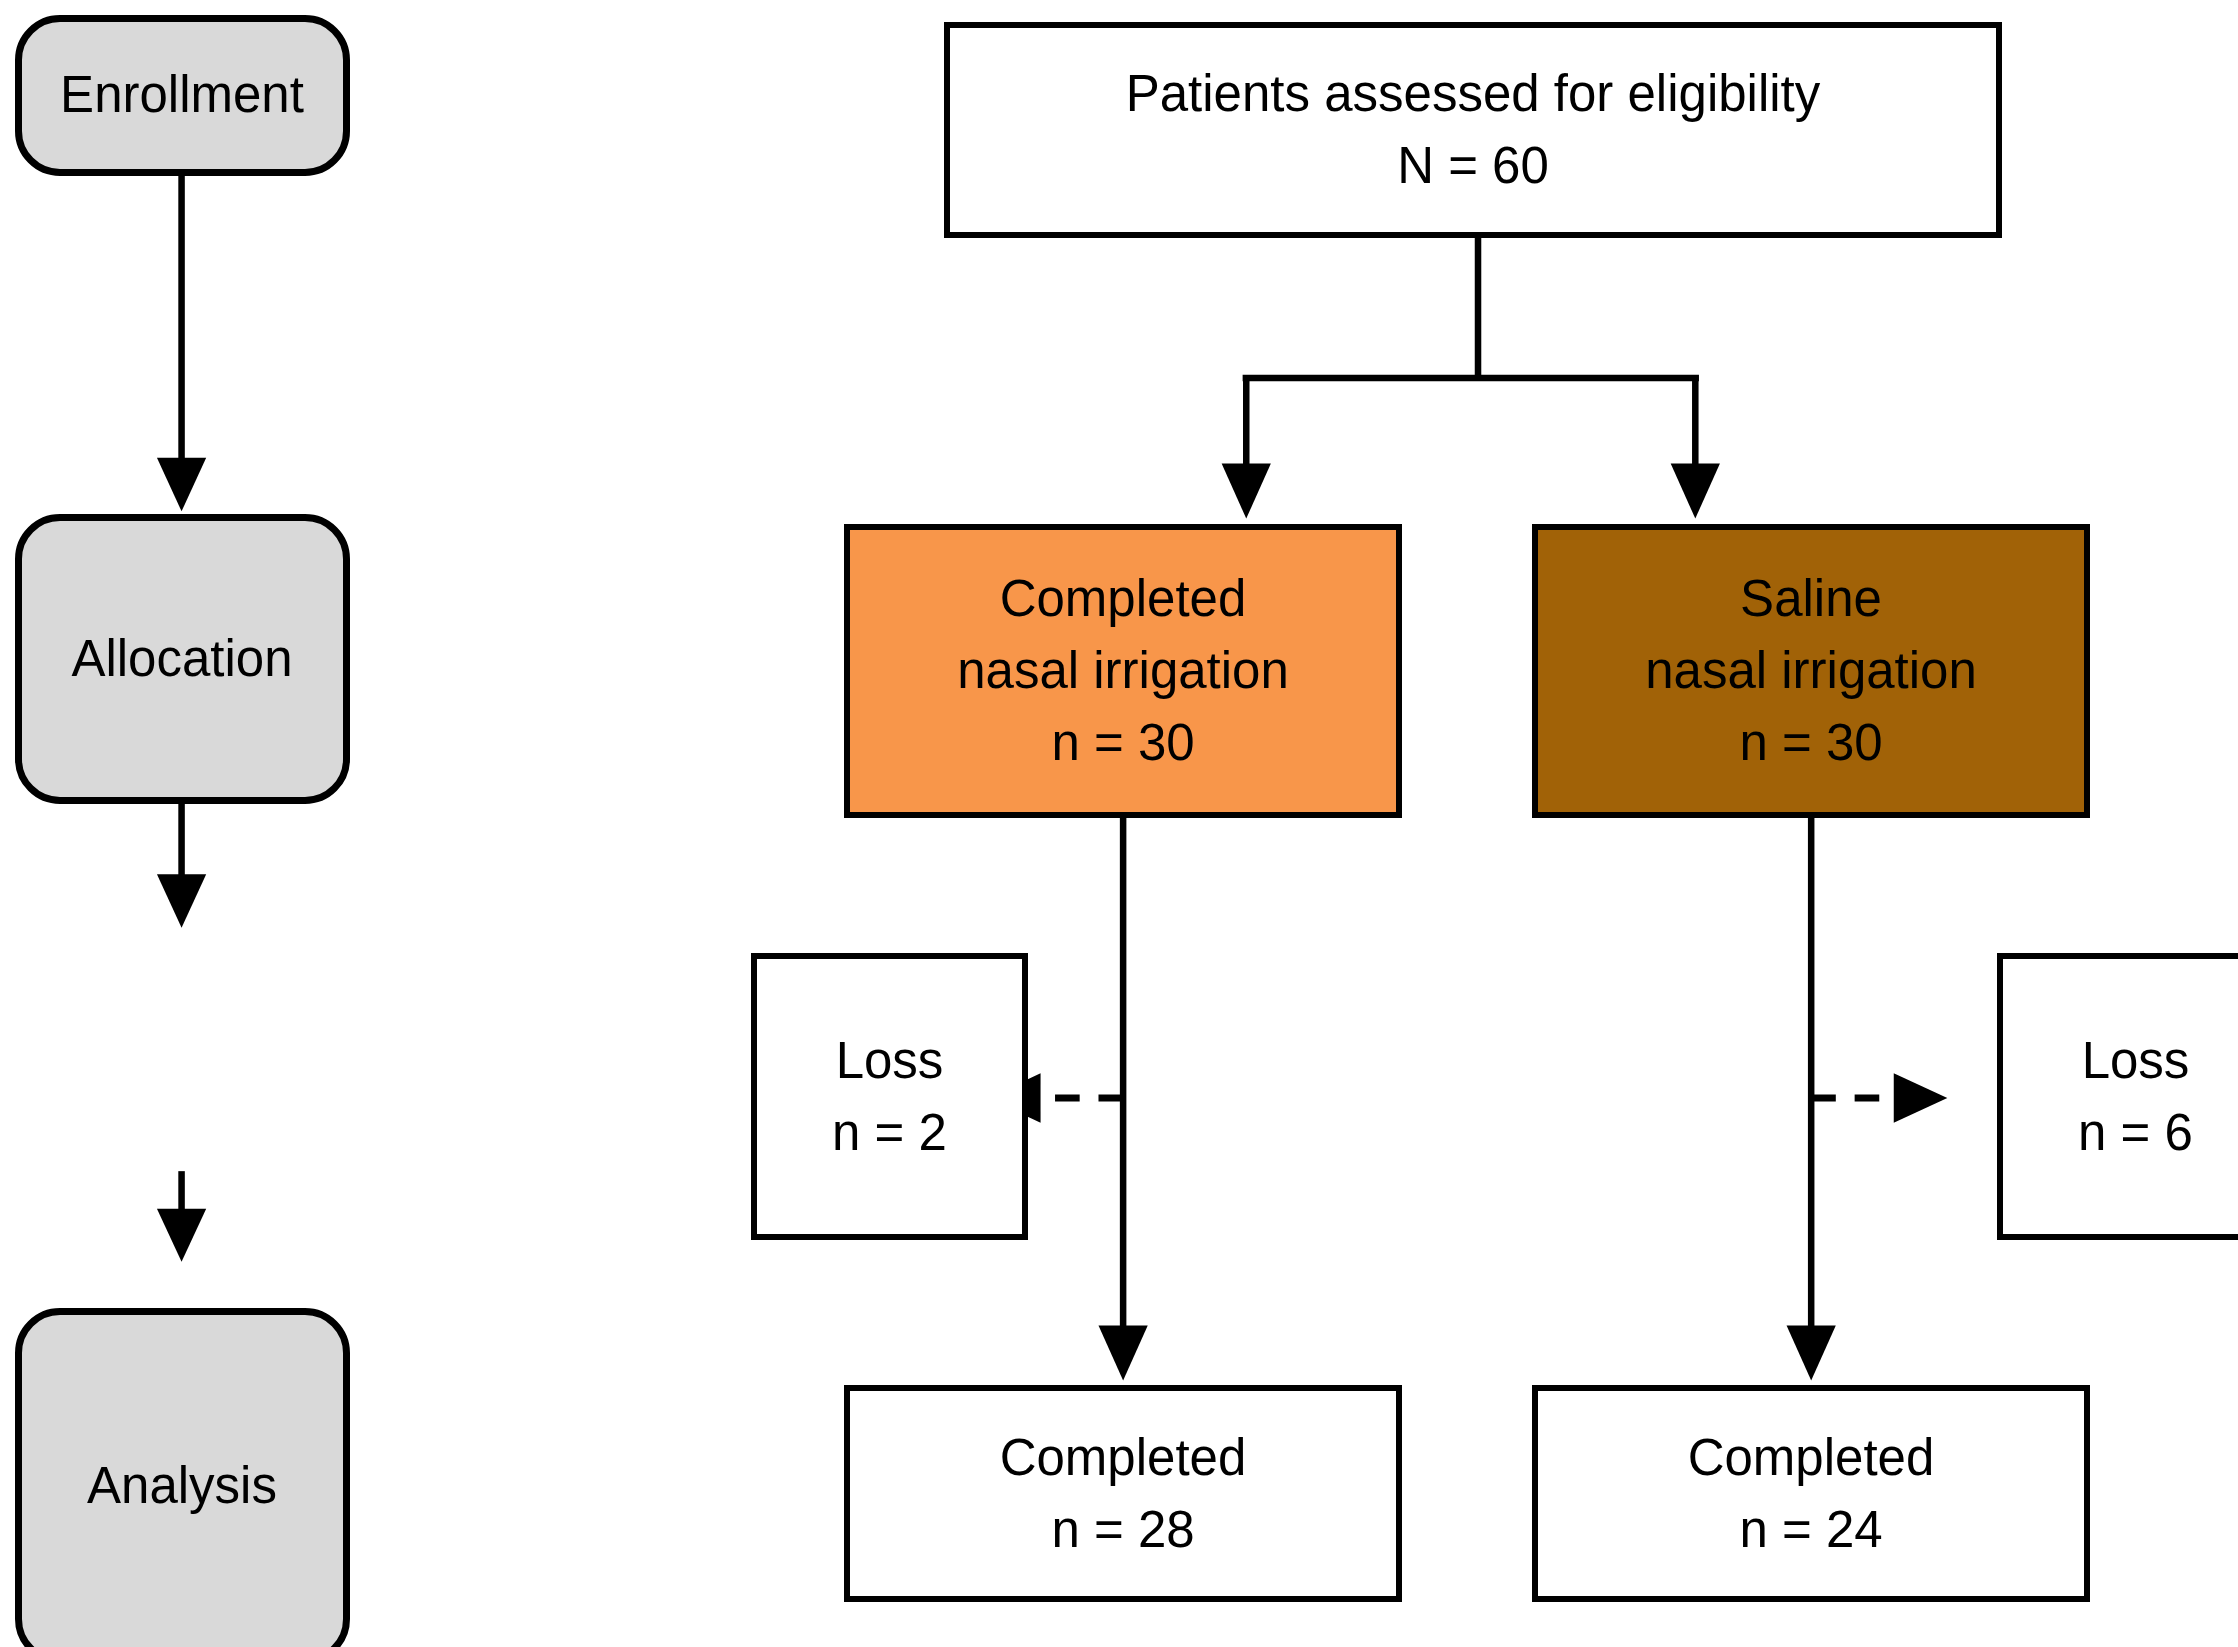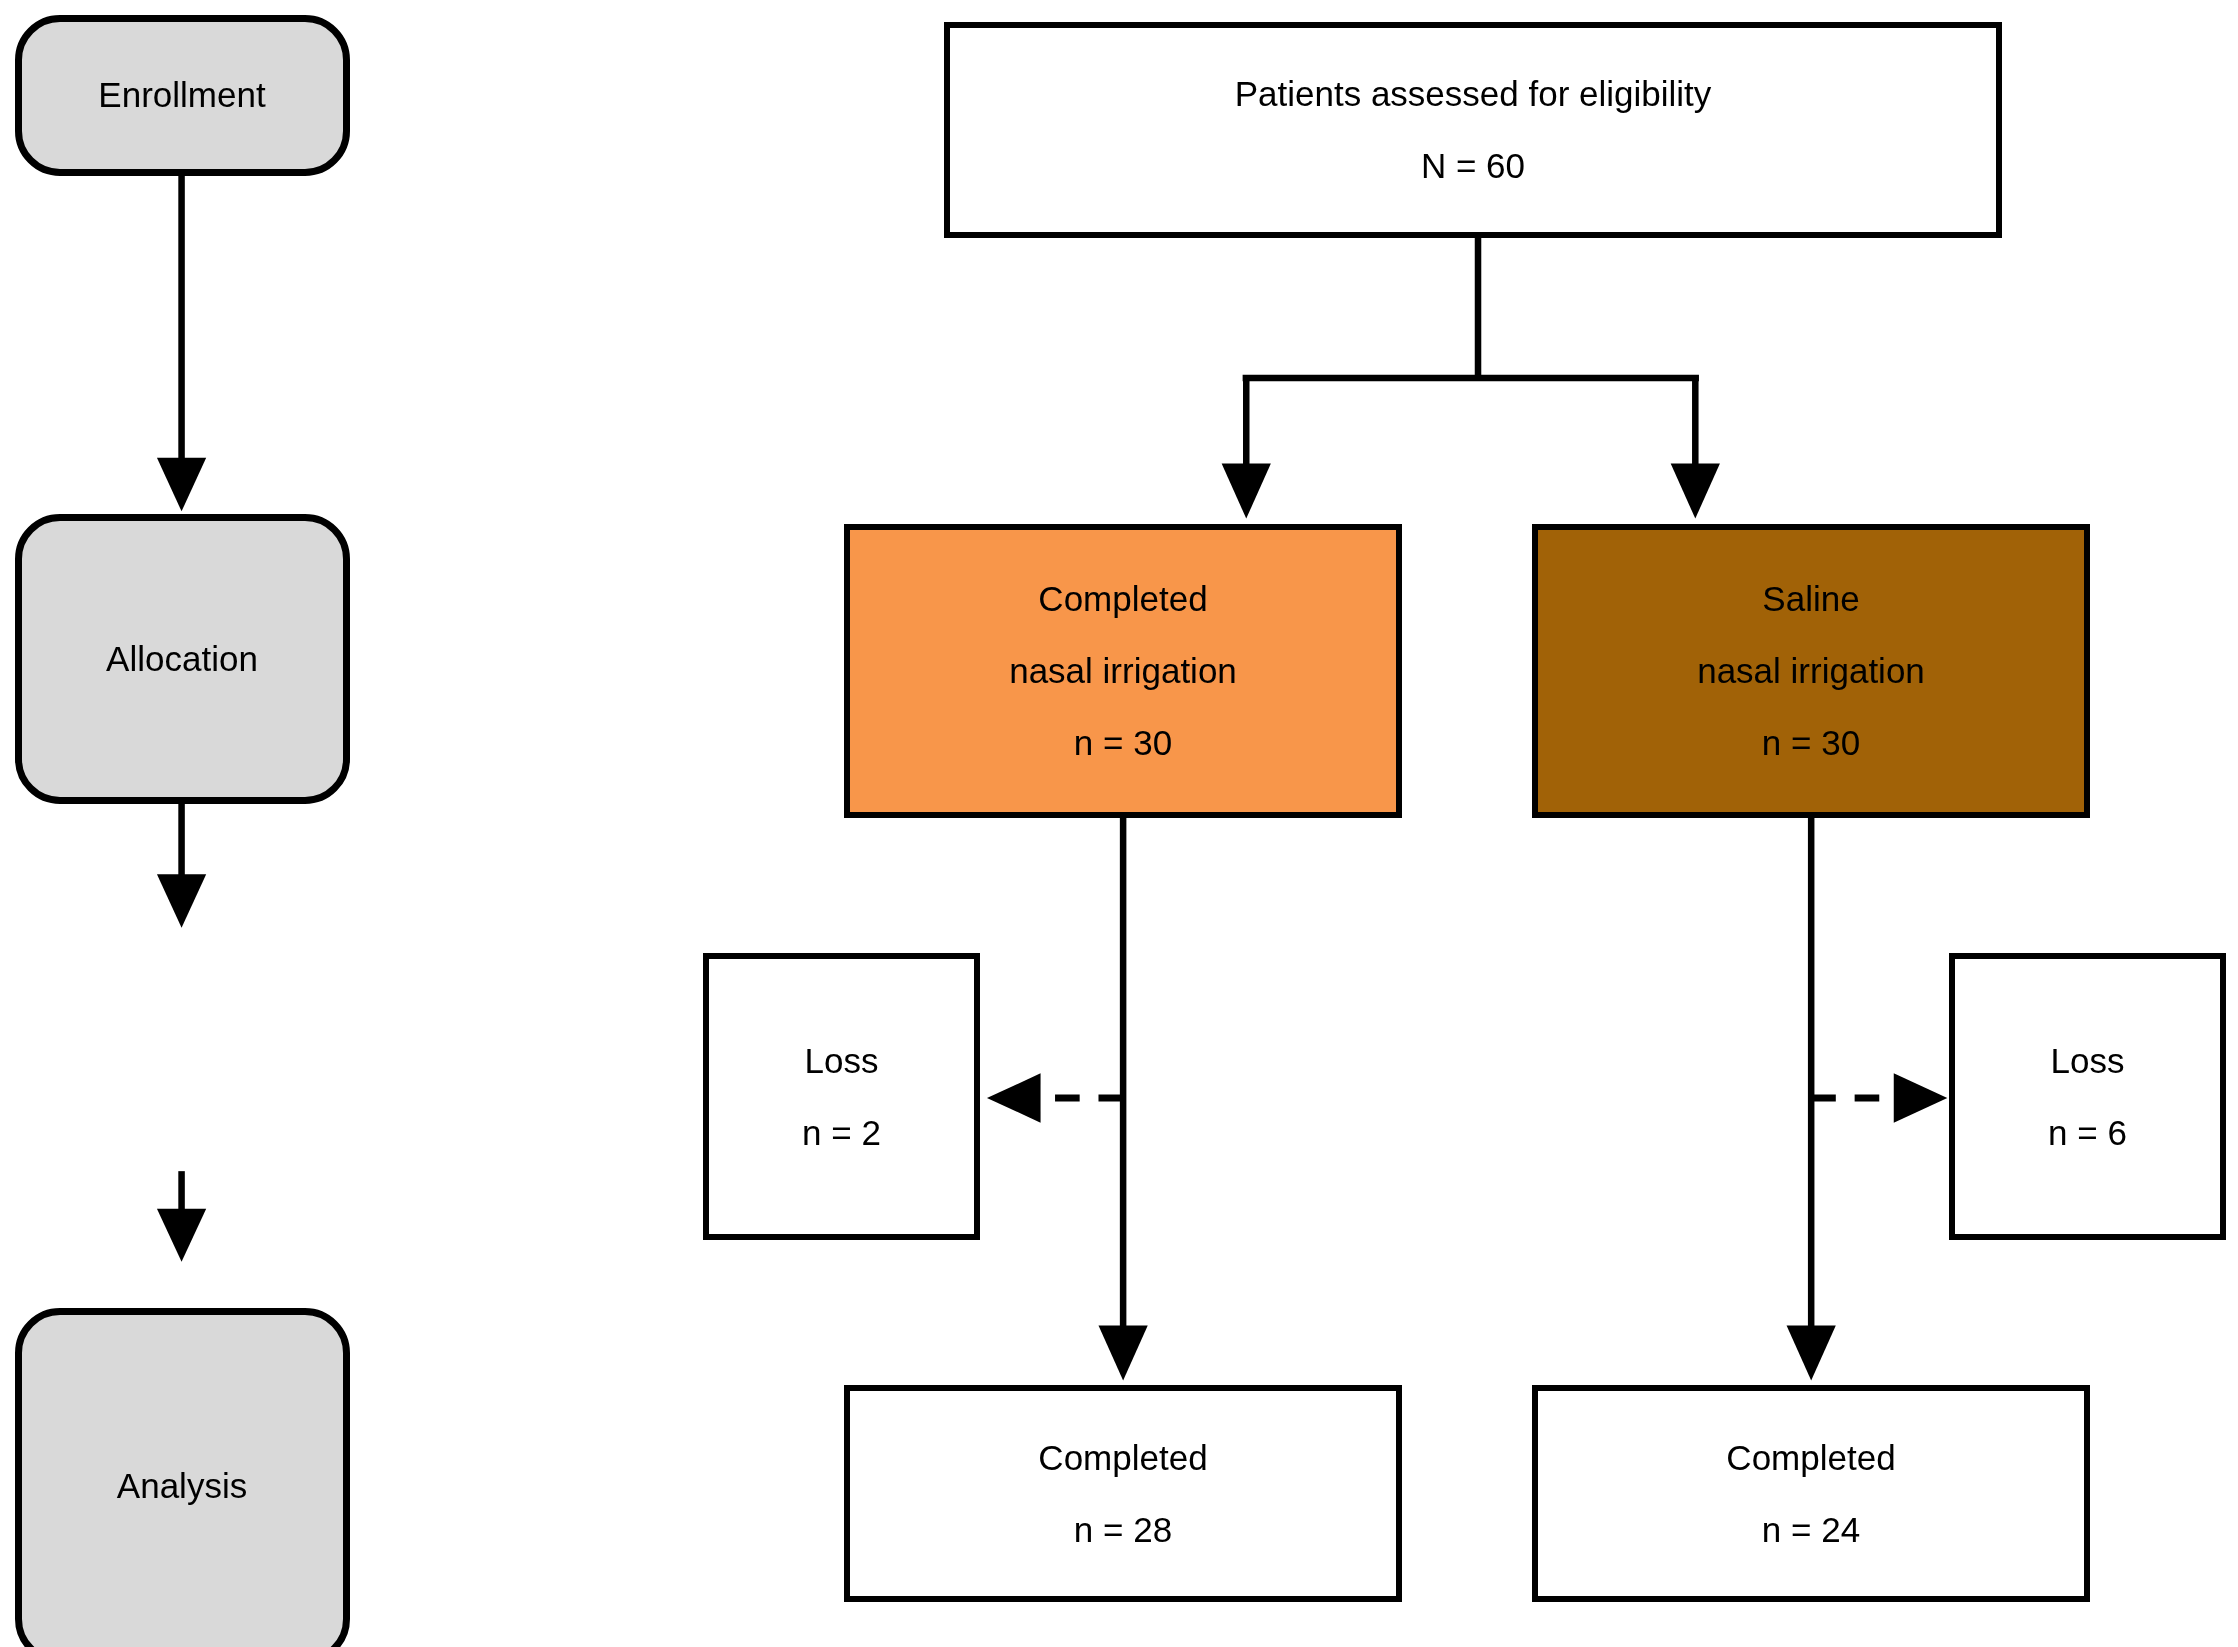--- a/index.html
+++ b/index.html
@@ -18,21 +18,21 @@
     width: 2239px; height: 1647px;
   }
   .node {
     position: absolute;
     box-sizing: border-box;
     display: flex;
     flex-direction: column;
     align-items: center;
     justify-content: center;
     text-align: center;
-    font-size: 35px;
+    font-size: 51px;
     line-height: 72px;
     background: #ffffff;
   }
   .stage {
     left: 14.5px;
     width: 335px;
     border: 7.2px solid #000000;
     border-radius: 45px;
     background: #D9D9D9;
   }
@@ -41,21 +41,21 @@
   #stage-follow     { top: 931px; height: 241px; }
   #stage-analysis   { top: 1308px; height: 356px; }
 
   .plain { border: 6.5px solid #000000; }
   #eligibility-box { left: 944px; top: 22px; width: 1058px; height: 216px; }
 
   .arm-box { top: 524px; width: 558px; height: 294px; border: 6.5px solid #000000; }
   #arm-licorice { left: 844px; }
   #arm-saline   { left: 1532px; }
 
-  .loss-box { top: 953px; width: 277px; height: 287px; }
+  .loss-box { top: 953px; width: 277px; height: 287px; margin-left: 48px; }
   #loss-licorice { left: 703px; }
   #loss-saline   { left: 1949px; }
 
   .completed-box { top: 1385px; width: 558px; height: 217px; }
   #completed-licorice { left: 844px; }
   #completed-saline   { left: 1532px; }
 
   .line { display: block; }
 </style>
 </head>

